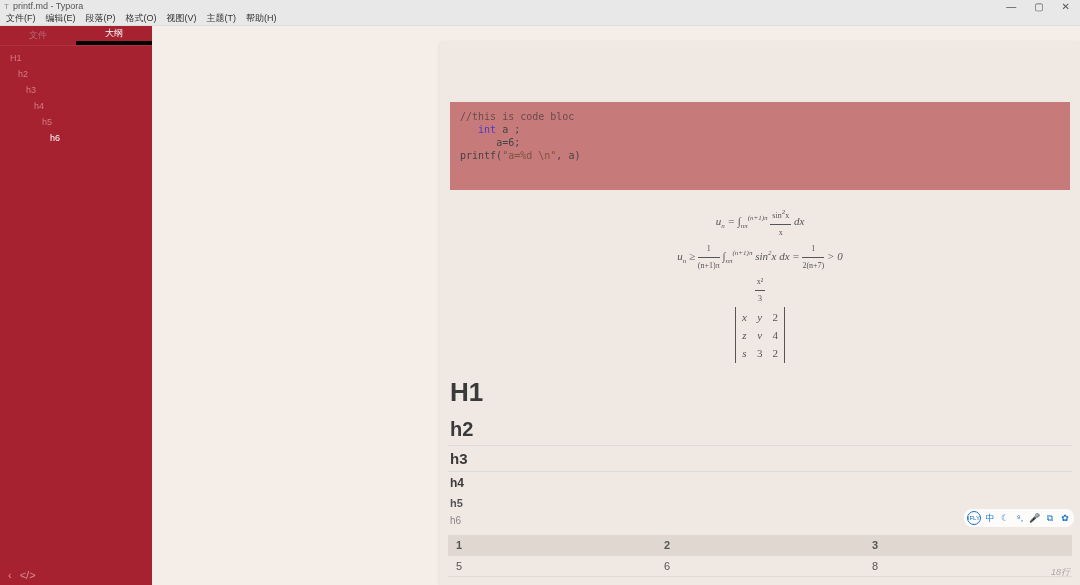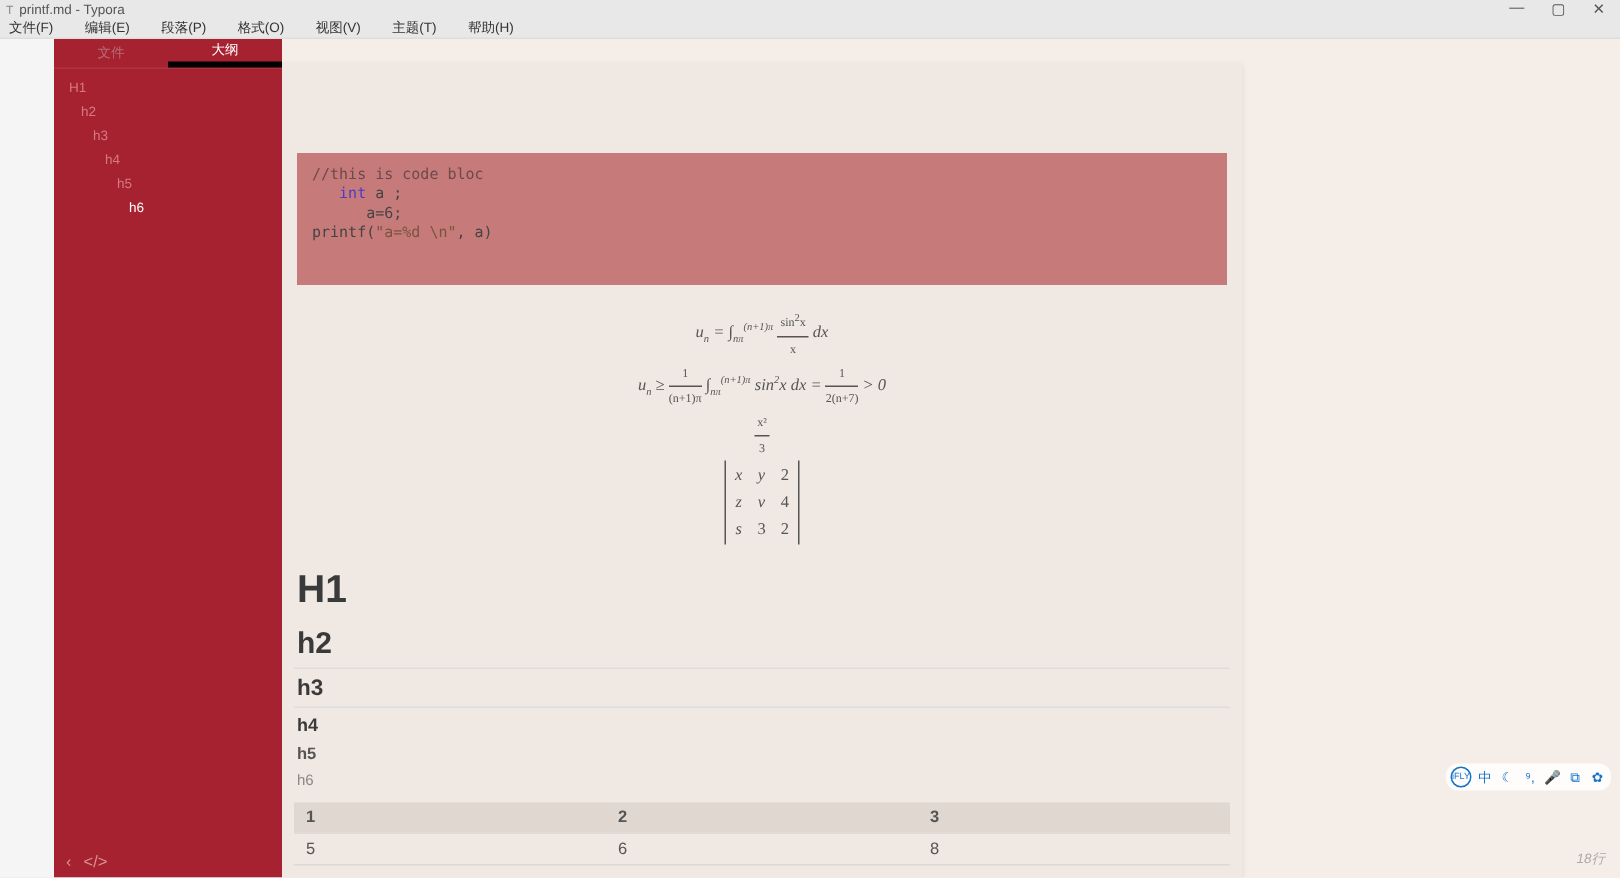--- a/index.html
+++ b/index.html
@@ -22,28 +22,28 @@
       color: #555;
     }
     .titlebar .title-left { display: flex; align-items: center; gap: 4px; }
     .titlebar .title-icon { font-size: 8px; color: #888; }
     .titlebar .win-controls { margin-left: auto; display: flex; gap: 18px; padding-right: 6px; font-size: 10px; color: #555; }
     .menubar {
       height: 14px;
       background: #e8e8e8;
       display: flex;
       align-items: center;
-      gap: 21px;
+      gap: 10px;
       padding: 0 6px;
       font-size: 9px;
       color: #333;
       border-bottom: 1px solid #ddd;
     }
     .menubar span { cursor: default; }
-    .main { display: flex; height: calc(585px - 26px); padding-left: 36px; }
+    .main { display: flex; height: calc(585px - 26px); }
     .sidebar {
       width: 152px;
       background: #a62230;
       color: #e9b9bf;
       font-size: 10px;
       position: relative;
     }
     .sidebar-tabs {
       display: flex;
       height: 20px;
@@ -76,21 +76,21 @@
       bottom: 4px;
       left: 8px;
       font-size: 11px;
       color: #d89097;
       display: flex;
       gap: 8px;
     }
     .content-wrap {
       flex: 1;
       display: flex;
-      justify-content: flex-start;
+      justify-content: flex-end;
       overflow: auto;
       background: #f5eee8;
       background-image:
         radial-gradient(circle at 1030px 340px, rgba(150,130,120,0.09) 0 80px, transparent 82px),
         radial-gradient(circle at 990px 420px, rgba(170,100,120,0.25) 0 22px, transparent 24px),
         radial-gradient(circle at 1020px 440px, rgba(180,110,130,0.25) 0 18px, transparent 20px),
         radial-gradient(circle at 1005px 470px, rgba(160,100,110,0.2) 0 15px, transparent 17px);
     }
     .page {
       width: 640px;

